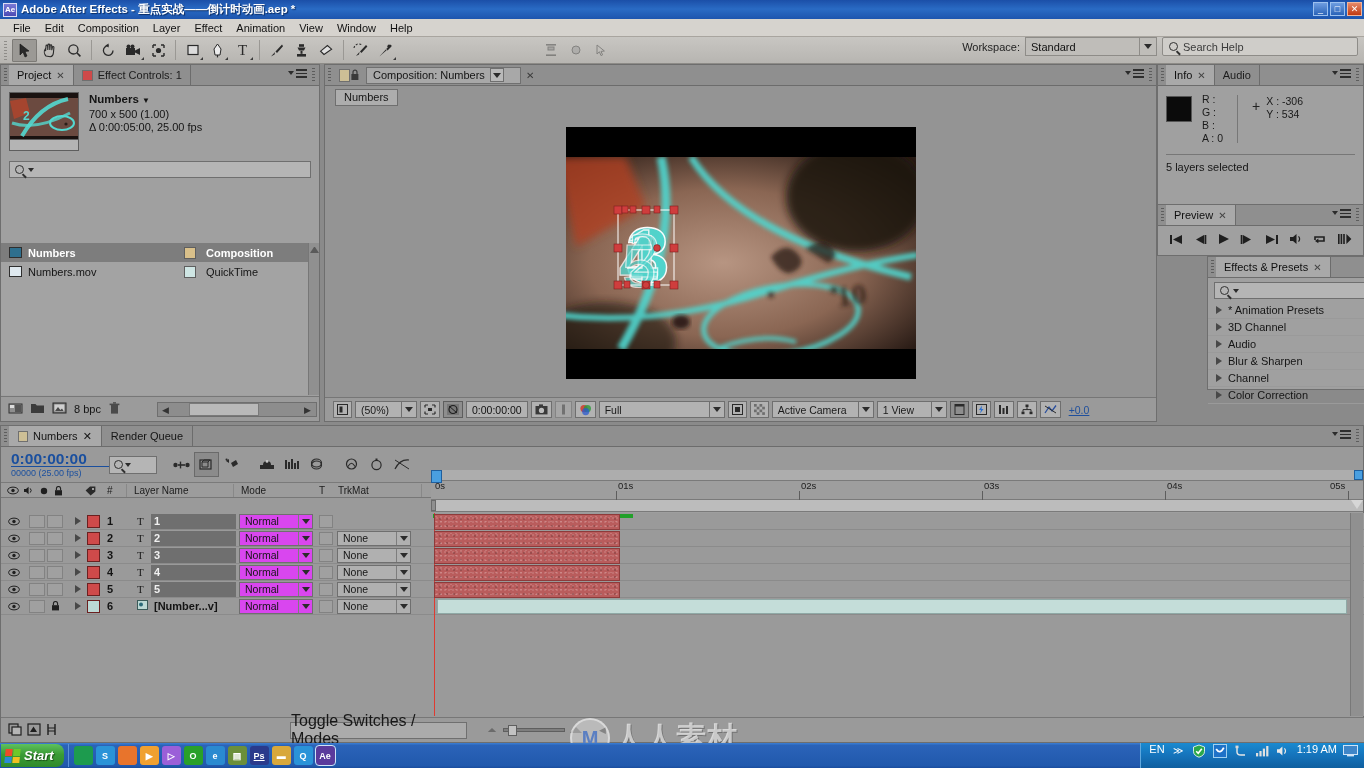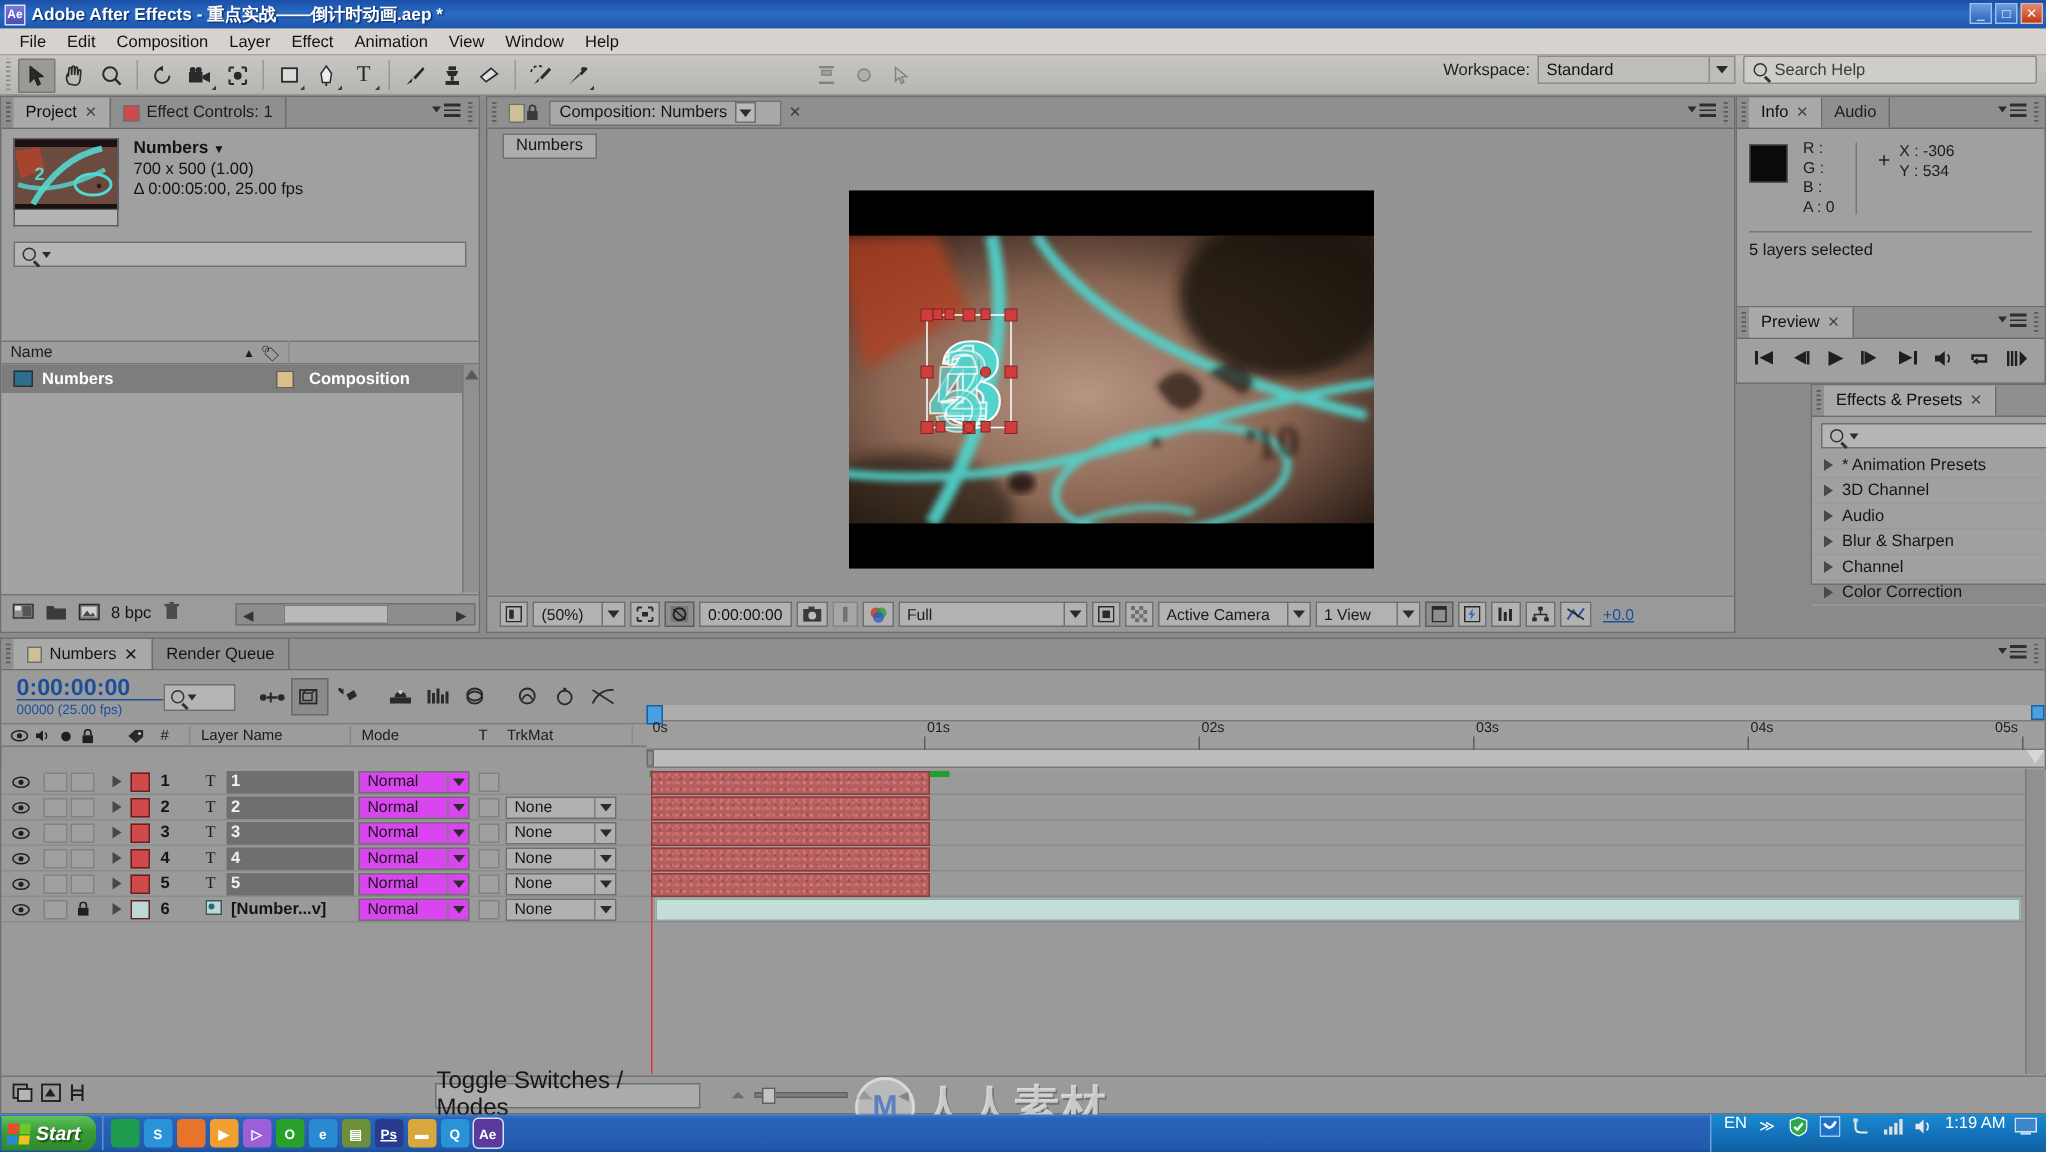--- a/index.html
+++ b/index.html
@@ -484,40 +484,33 @@
         <div>700 x 500 (1.00)</div>
         <div>Δ 0:00:05:00, 25.00 fps</div>
       </div>
     </div>
 
     <div class="proj-search">
       <span class="mag"></span>
       <i class="caret-dn" style="border-top-width:4px;border-left-width:3px;border-right-width:3px;margin-left:1px"></i>
     </div>
 
-    <div class="list-head">
-      <div class="lh-cell" style="left:0;width:192px">
-        <span>Name</span>
-        <span style="position:absolute;right:22px;font-size:8px">▲</span>
-        <span style="position:absolute;right:5px;">🏷</span>
-      </div>
-      <div class="lh-cell" style="left:192px;width:96px">
-        <span>Type</span>
-      </div>
-      <div class="lh-cell" style="left:288px;width:30px">
-        <span>Size</span>
-      </div>
-    </div>
 
     <div class="proj-rows" id="proj-rows">
         <div class="prow sel">
           <span class="ic" style="background:#2e6f8e"></span>
           <span>Numbers</span>
           <span class="tsw" style="background:#d9c08a"></span>
           <span class="tcol">Composition</span>
+        </div>
+        <div class="prow">
+          <span class="ic" style="background:#dfe9ef"></span>
+          <span>Numbers.mov</span>
+          <span class="tsw" style="background:#cfe6e4"></span>
+          <span class="tcol">QuickTime</span>
         </div>
       </div>
     <div class="vscroll-proj">
       <div style="width:9px;height:9px;margin:1px;border-left:4px solid transparent;border-right:4px solid transparent;border-bottom:6px solid #5a5a5a"></div>
     </div>
 
     <div class="proj-foot">
       <span>
         <svg width="15" height="13" viewBox="0 0 15 13">
             <rect x="1" y="2" width="13" height="9" fill="#8e8e8e" stroke="#333"></rect>

